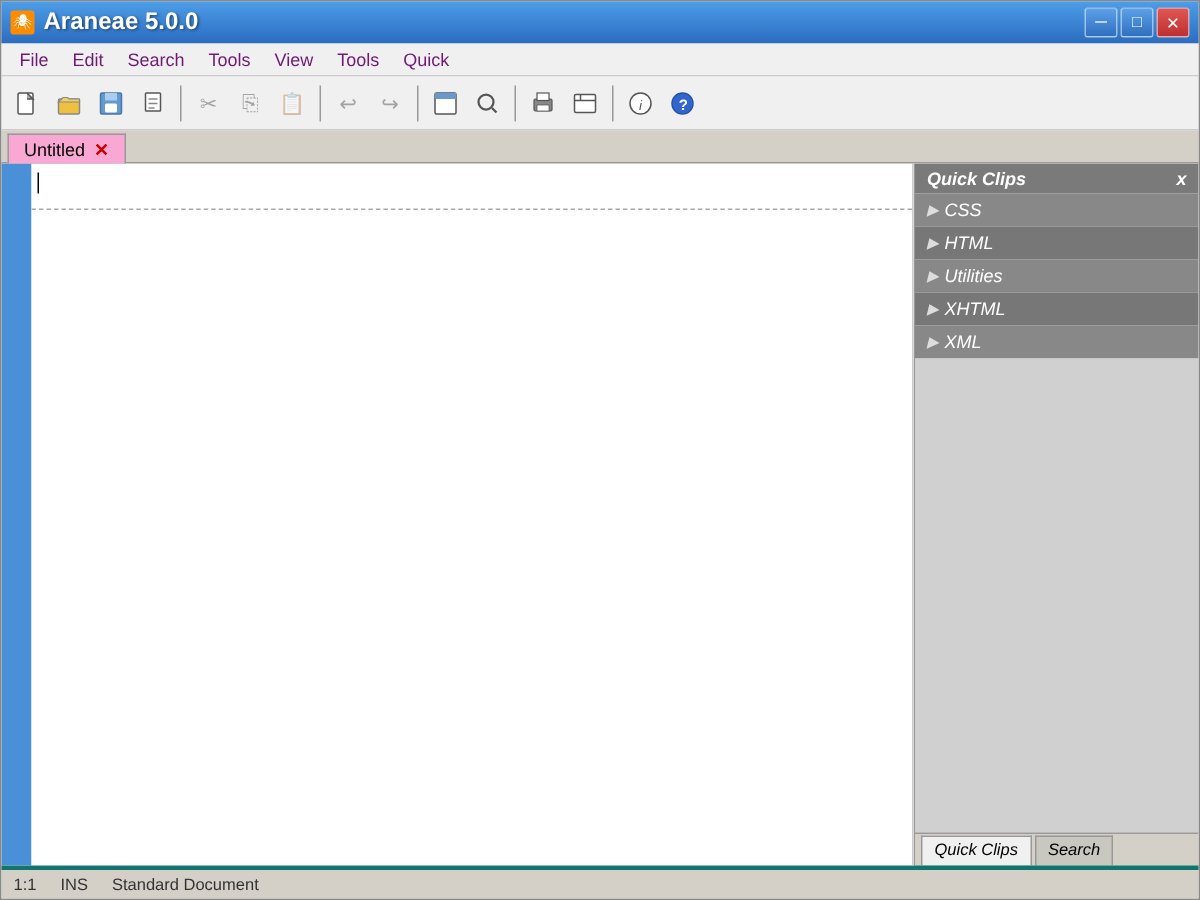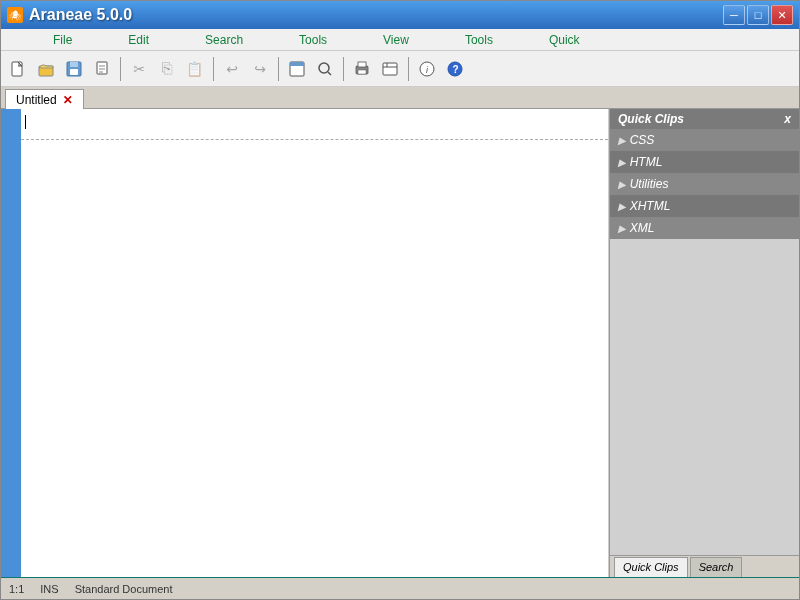--- a/index.html
+++ b/index.html
@@ -76,22 +76,21 @@
       display: flex;
       align-items: center;
       padding: 0 4px;
       border-bottom: 1px solid #ccc;
       flex-shrink: 0;
     }
     .menu-item {
       padding: 2px 8px;
       cursor: pointer;
       font-size: 12px;
-      color: #15803d;
-      margin-left: 40px;
+      color: #701a75;
     }
     .toolbar {
       background: #f0f0f0;
       height: 36px;
       display: flex;
       align-items: center;
       padding: 0 4px;
       gap: 2px;
       border-bottom: 1px solid #ccc;
       flex-shrink: 0;
@@ -136,21 +135,21 @@
       font-size: 12px;
       cursor: pointer;
       display: flex;
       align-items: center;
       gap: 6px;
       height: 20px;
       position: relative;
       top: 1px;
     }
     .tab.active {
-      background: #ffffff;
+      background: #f9a8d4;
       z-index: 1;
     }
     .tab-close {
       color: #c00;
       font-size: 12px;
       cursor: pointer;
       font-weight: bold;
     }
     .main-area {
       flex: 1;
@@ -248,21 +247,21 @@
     .footer-tab.active {
       background: #f0f0f0;
     }
     .status-bar {
       background: #d4d0c8;
       height: 22px;
       display: flex;
       align-items: center;
       padding: 0 8px;
       gap: 16px;
-      border-top: 1px solid #0f766e;
+      border-top: 3px solid #0f766e;
       font-size: 11px;
       flex-shrink: 0;
     }
     .status-item {
       color: #333;
     }
     .cursor-indicator {
       position: absolute;
       top: 6px;
       left: 4px;

